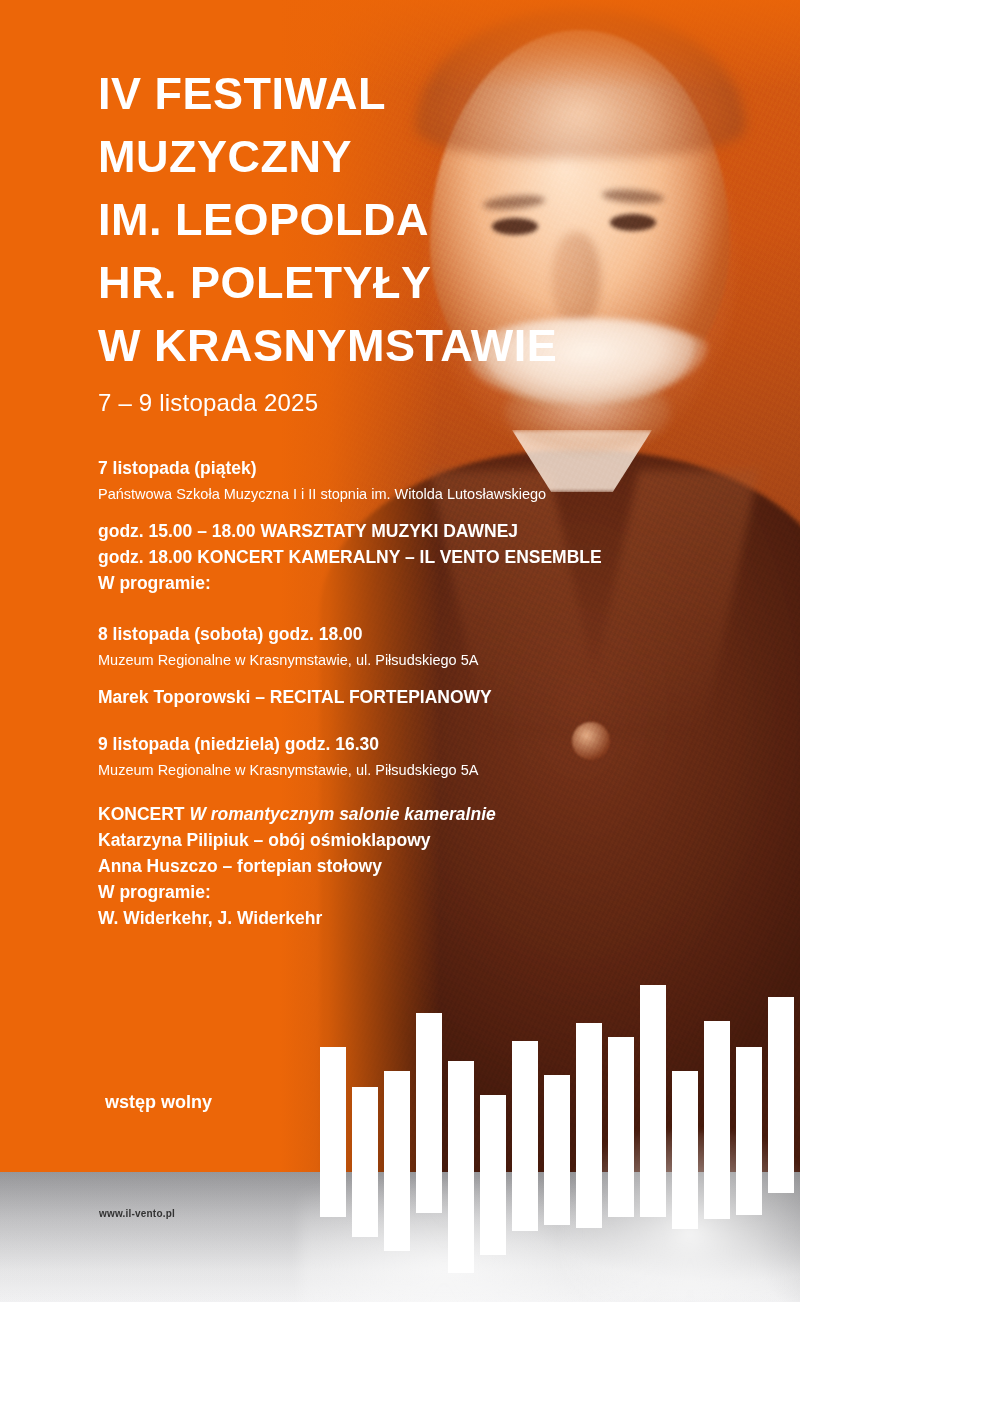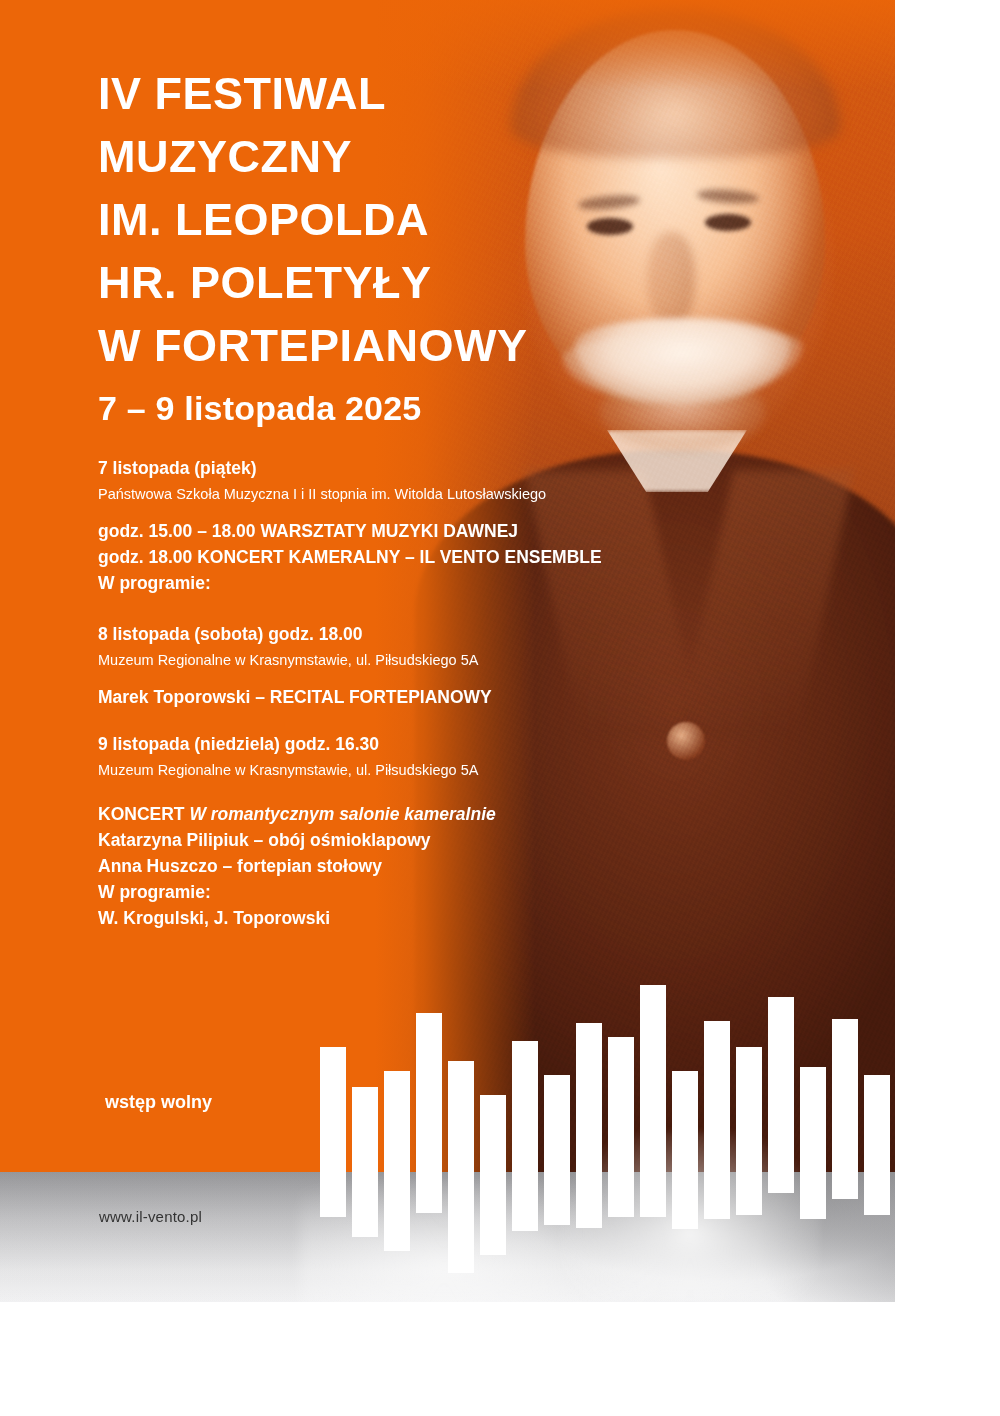--- a/index.html
+++ b/index.html
@@ -5,21 +5,21 @@
   html, body {
     margin: 0;
     padding: 0;
     background: #ffffff;
   }
   body {
     font-family: "Liberation Sans", sans-serif;
   }
   .poster {
     position: relative;
-    width: 895px;
+    width: 800px;
     height: 1416px;
     overflow: hidden;
     background: #ef4444;
   }
 
   
   .orange-field {
     position: absolute;
     left: 0; top: 0;
     width: 1000px;
@@ -222,22 +222,22 @@
   }
   .headline .line {
     font-size: 45px;
     line-height: 63px;
     font-weight: bold;
     letter-spacing: 0.5px;
     white-space: nowrap;
   }
   .headline .dates {
     margin-top: 12px;
-    font-size: 34px;
-    font-weight: bold;
+    font-size: 24px;
+    font-weight: normal;
     letter-spacing: 0.2px;
     color: #ffffff;
   }
 
   
   .program {
     position: absolute;
     left: 98px;
     top: 456px;
     width: 575px;
@@ -269,22 +269,22 @@
     top: 1092px;
     font-size: 18px;
     font-weight: bold;
     color: #ffffff;
   }
 
   .url {
     position: absolute;
     left: 99px;
     top: 1208px;
-    font-size: 15px;
-    font-weight: normal;
+    font-size: 10px;
+    font-weight: bold;
     color: #333333;
     letter-spacing: .2px;
   }
 
   
   .footer {
     position: absolute;
     left: 0;
     top: 1302px;
     width: 1000px;
@@ -345,21 +345,21 @@
       <div class="key" style="left: 480px; top: 92px; width: 26px; height: 152px;"></div>
       <div class="key" style="left: 512px; top: 44px; width: 26px; height: 180px;"></div>
       <div class="key" style="left: 544px; top: 100px; width: 26px; height: 140px;"></div>
     </div>
 
   <div class="headline">
     <div class="line">IV FESTIWAL</div>
     <div class="line">MUZYCZNY</div>
     <div class="line">IM. LEOPOLDA</div>
     <div class="line">HR. POLETYŁY</div>
-    <div class="line">W FORTEPIANOWY</div>
+    <div class="line">W KRASNYMSTAWIE</div>
     <div class="dates">7 – 9 listopada 2025</div>
   </div>
 
   <div class="program">
 
     <div class="blk">
       <div class="hd">7 listopada (piątek)</div>
       <div class="sub">Państwowa Szkoła Muzyczna I i II stopnia im. Witolda Lutosławskiego</div>
       <div class="spacer-sm"></div>
       <div class="row">godz. 15.00 – 18.00 WARSZTATY MUZYKI DAWNEJ</div>
@@ -377,21 +377,21 @@
     <div class="blk" style="margin-top:20px">
       <div class="hd">9 listopada (niedziela) godz. 16.30</div>
       <div class="sub">Muzeum Regionalne w Krasnymstawie, ul. Piłsudskiego 5A</div>
       <div class="spacer-sm" style="height:20px"></div>
       <div class="row">
         <span>KONCERT </span><span class="italic">W romantycznym salonie kameralnie</span>
       </div>
       <div class="row">Katarzyna Pilipiuk – obój ośmioklapowy</div>
       <div class="row">Anna Huszczo – fortepian stołowy</div>
       <div class="row">W programie:</div>
-      <div class="row">W. Krogulski, J. Toporowski</div>
+      <div class="row">W. Widerkehr, J. Widerkehr</div>
     </div>
 
   </div>
 
   <div class="wstep">wstęp wolny</div>
   <div class="url">www.il-vento.pl</div>
 
   <div class="footer">
 
     

